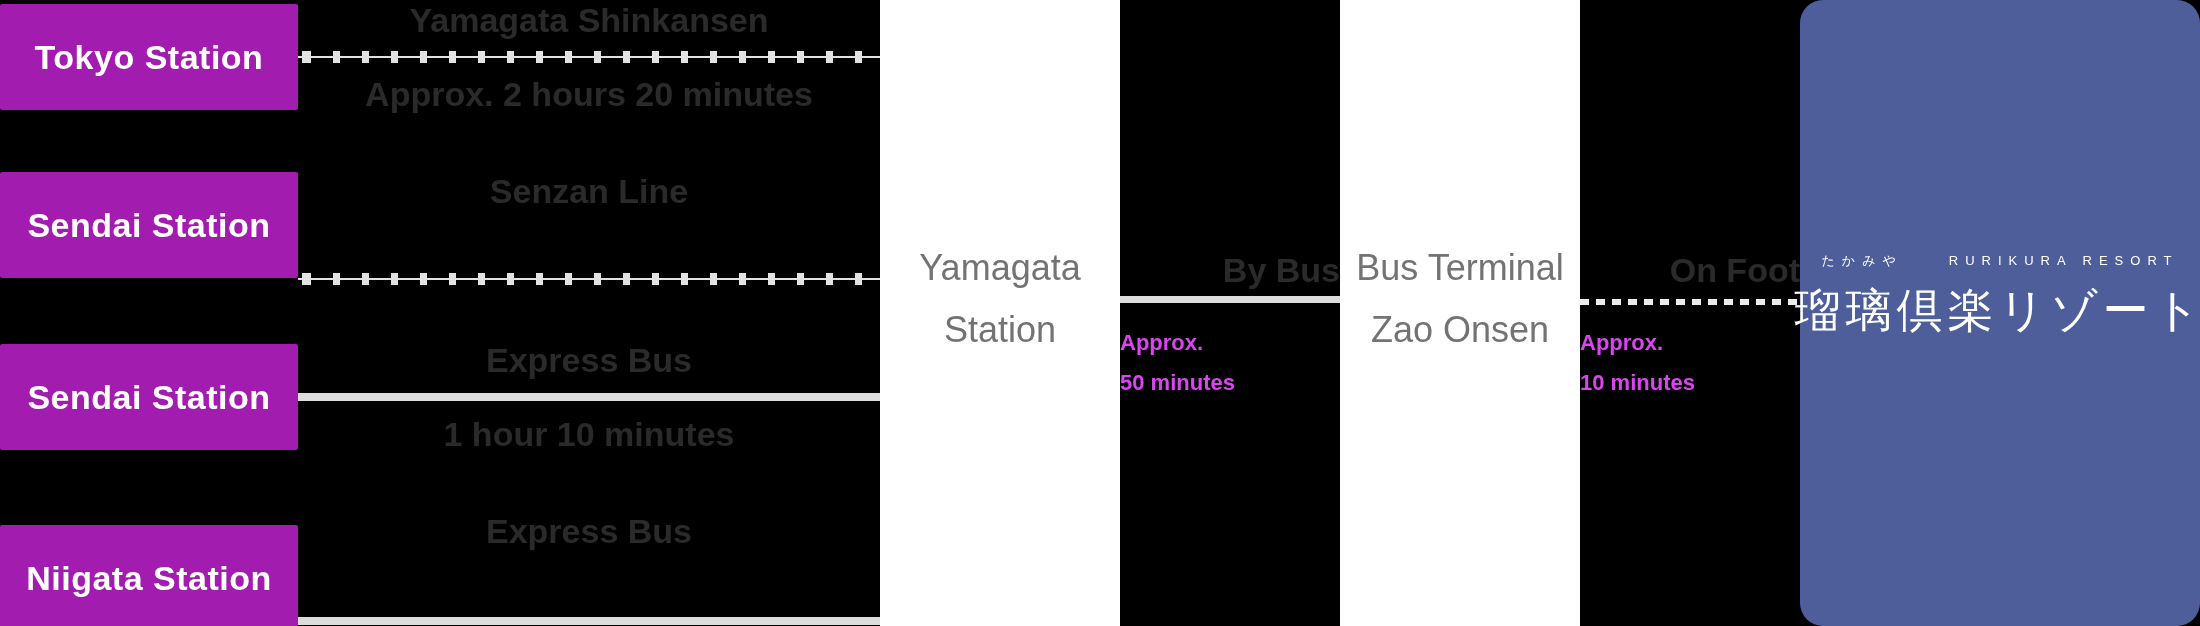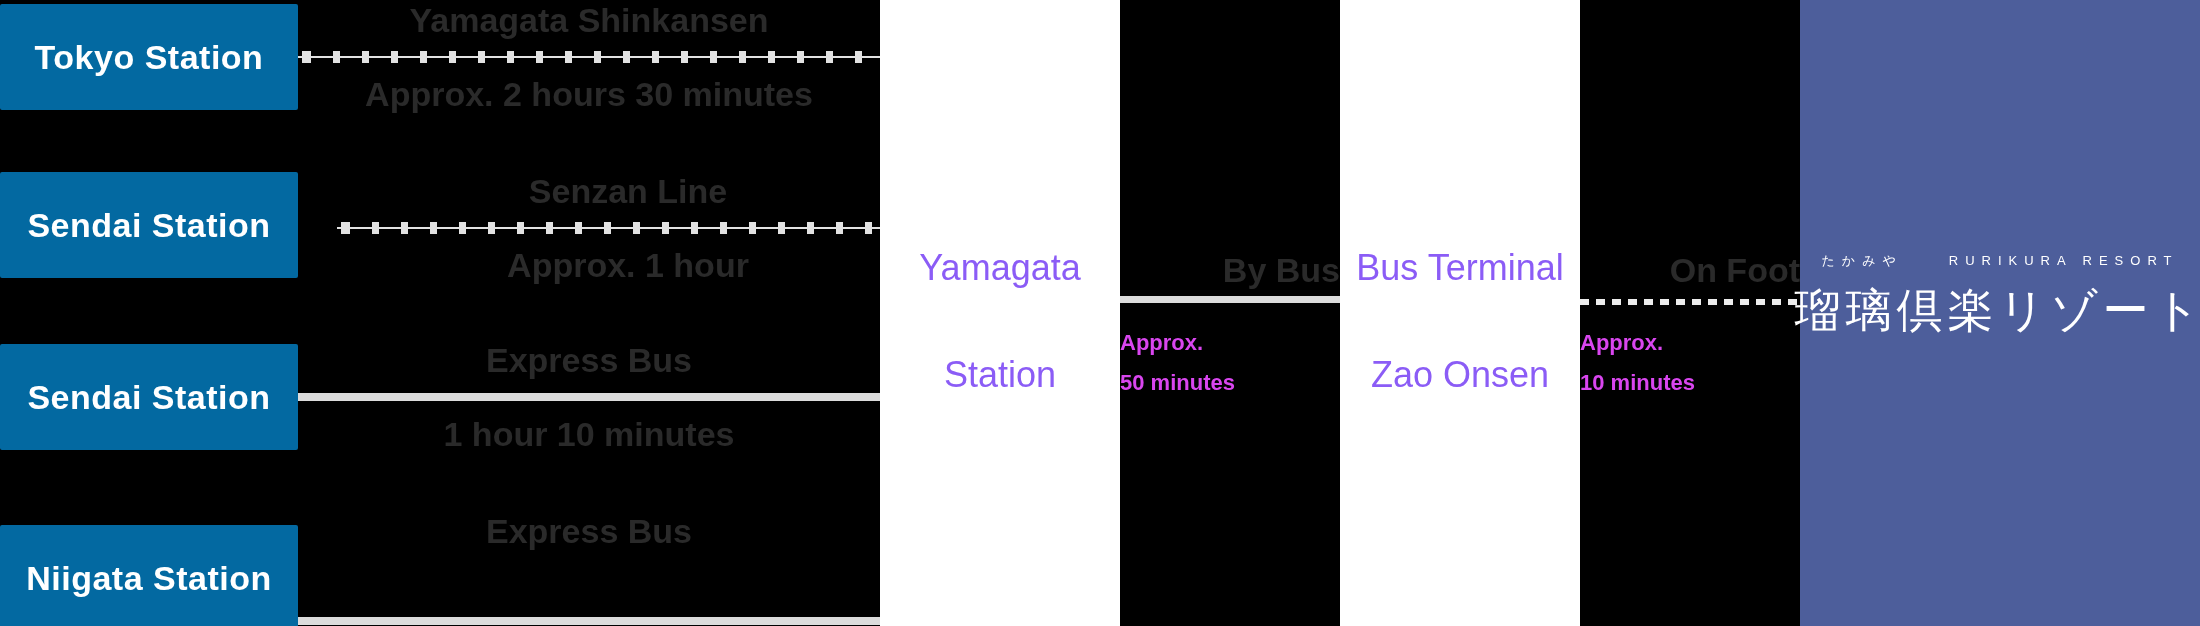--- a/index.html
+++ b/index.html
@@ -12,21 +12,21 @@
     position: relative;
     width: 2200px; height: 626px;
     background: #000;
     overflow: hidden;
   }
 
   
   .station-box {
     position: absolute;
     left: 0; width: 298px; height: 106px;
-    background: #0369a1;
+    background: #a21caf;
     border-radius: 2px;
     display: flex; align-items: center; justify-content: center;
   }
   .station-box span {
     color: #ffffff;
     font-size: 34px;
     font-weight: 600;
     letter-spacing: 0.5px;
   }
   .station-box.r1 { top: 4px; }
@@ -35,21 +35,21 @@
   .station-box.r4 { top: 515px; margin-top: 10px; }
 
   
   .conn {
     position: absolute;
     left: 298px; width: 582px; height: 114px;
     display: flex; flex-direction: column;
     align-items: center; justify-content: space-between;
   }
   .conn.r1 { top: 0px; }
-  .conn.r2 { top: 171px; padding-left: 39px; }
+  .conn.r2 { top: 171px; }
   .conn.r3 { top: 340px; }
   .conn.r4 { top: 511px; }
   .conn-label {
     color: #2a2a2a;
     font-size: 34px;
     font-weight: 600;
     line-height: 40px;
     height: 40px;
     white-space: nowrap;
   }
@@ -73,27 +73,26 @@
     position: absolute;
     top: 0; height: 626px; width: 240px;
     background: #ffffff;
     display: flex; flex-direction: column;
     align-items: center; justify-content: center;
     gap: 24px;
   }
   .hub-box.h1 { left: 880px; }
   .hub-box.h2 { left: 1340px; }
   .hub-line {
-    color: #8b5cf6;
+    color: #737373;
     font-size: 36px;
     font-weight: 400;
     line-height: 38px;
     white-space: nowrap;
     transform: translateY(-14px);
-    margin-top: 45px;
   }
 
   
   .segment {
     position: absolute;
     top: 0; height: 626px; width: 220px;
   }
   .segment.s1 { left: 1120px; }
   .segment.s2 { left: 1580px; }
   .seg-mode {
@@ -117,21 +116,21 @@
     color: #d946ef; font-size: 22px; font-weight: 600;
     line-height: 40px;
     white-space: nowrap;
   }
 
   
   .resort-box {
     position: absolute;
     left: 1800px; top: 0; width: 400px; height: 626px;
     background: #4d5e9b;
-    display: flex; align-items: center; justify-content: center;
+    display: flex; align-items: center; justify-content: center; border-radius: 23px;
   }
   .logo {
     display: flex; flex-direction: column;
     align-items: center;
     gap: 10px;
     transform: translateY(-16px);
     color: #ffffff;
   }
   .logo-top {
     display: flex;
@@ -163,26 +162,25 @@
   <div class="station-box r3">
     <span>Sendai Station</span>
   </div>
   <div class="station-box r4">
     <span>Niigata Station</span>
   </div>
 
   <div class="conn r1">
     <div class="conn-label">Yamagata Shinkansen</div>
     <div class="line line-rail"></div>
-    <div class="conn-label">Approx. 2 hours 30 minutes</div>
+    <div class="conn-label">Approx. 2 hours 20 minutes</div>
   </div>
   <div class="conn r2">
     <div class="conn-label">Senzan Line</div>
     <div class="line line-rail"></div>
-    <div class="conn-label">Approx. 1 hour</div>
   </div>
   <div class="conn r3">
     <div class="conn-label">Express Bus</div>
     <div class="line line-solid"></div>
     <div class="conn-label">1 hour 10 minutes</div>
   </div>
   <div class="conn r4">
     <div class="conn-label">Express Bus</div>
     <div class="line line-solid"></div>
   </div>

